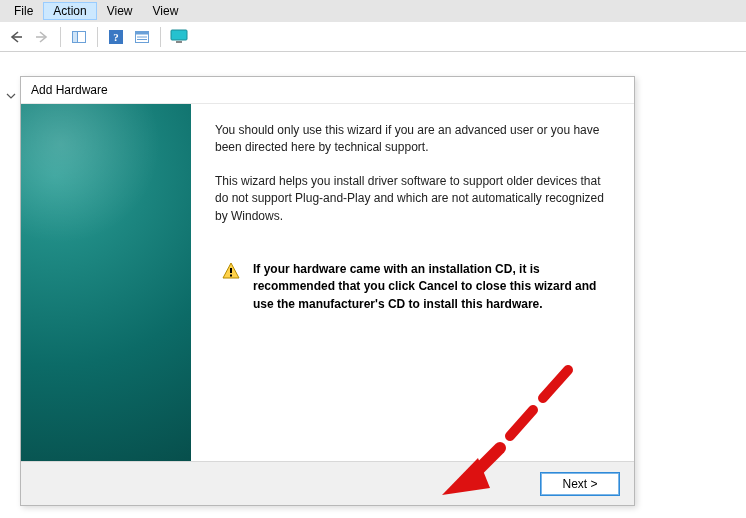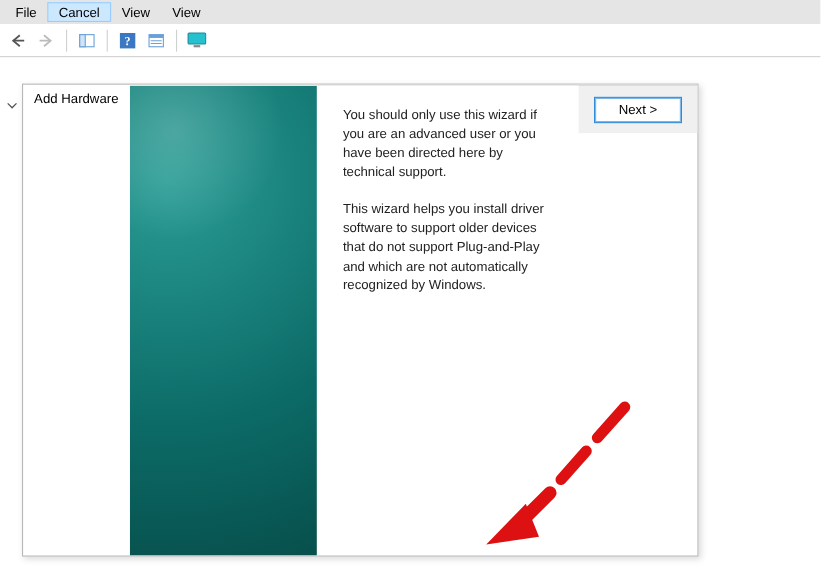--- a/index.html
+++ b/index.html
@@ -75,21 +75,21 @@
   .dialog {
     position: absolute;
     left: 20px;
     top: 76px;
     width: 615px;
     height: 430px;
     background: #fff;
     border: 1px solid #b8b8b8;
     box-shadow: 2px 2px 6px rgba(0,0,0,0.15);
     display: flex;
-    flex-direction: row;
+    flex-direction: column;
   }
   .dialog-title {
     padding: 6px 10px;
     font-size: 12px;
     color: #000;
   }
   .dialog-body {
     flex: 1;
     display: flex;
     border-top: 1px solid #e8e8e8;
@@ -175,21 +175,21 @@
     width: 180px;
     height: 160px;
     pointer-events: none;
   }
 </style>
 </head>
 <body>
 
 <div class="menubar">
   <div class="item">File</div>
-  <div class="item active">Cancel</div>
+  <div class="item active">Action</div>
   <div class="item">View</div>
   <div class="item">View</div>
 </div>
 
 <div class="toolbar">
   <span class="tb-btn">
     <svg width="16" height="16" viewBox="0 0 16 16">
         <path d="M10 3 L4 8 L10 13" stroke="#555" stroke-width="1.6" fill="none"></path>
         <line x1="4" y1="8" x2="14" y2="8" stroke="#555" stroke-width="1.6"></line>
       </svg>
@@ -248,20 +248,30 @@
   <span>DESKTOP-BP3GI95</span>
 </div>
 
 <div class="dialog">
   <div class="dialog-title">Add Hardware</div>
   <div class="dialog-body">
     <div class="side-image"></div>
     <div class="wizard-content">
       <p>You should only use this wizard if you are an advanced user or you have been directed here by technical support.</p>
       <p>This wizard helps you install driver software to support older devices that do not support Plug-and-Play and which are not automatically recognized by Windows.</p>
+      <div class="warnrow">
+        <span>
+          <svg width="20" height="20" viewBox="0 0 20 20">
+              <path d="M10 2 L18 17 L2 17 Z" fill="#ffd24a" stroke="#b48a00"></path>
+              <rect x="9" y="7" width="2" height="5" fill="#000"></rect>
+              <rect x="9" y="13.5" width="2" height="2" fill="#000"></rect>
+            </svg>
+        </span>
+        <div class="wtxt">If your hardware came with an installation CD, it is recommended that you click Cancel to close this wizard and use the manufacturer's CD to install this hardware.</div>
+      </div>
     </div>
   </div>
   <div class="dialog-footer">
     <button class="btn highlight">Next &gt;</button>
   </div>
 </div>
 
 <svg class="arrow-annot" viewBox="0 0 180 160">
   <defs></defs>
 

